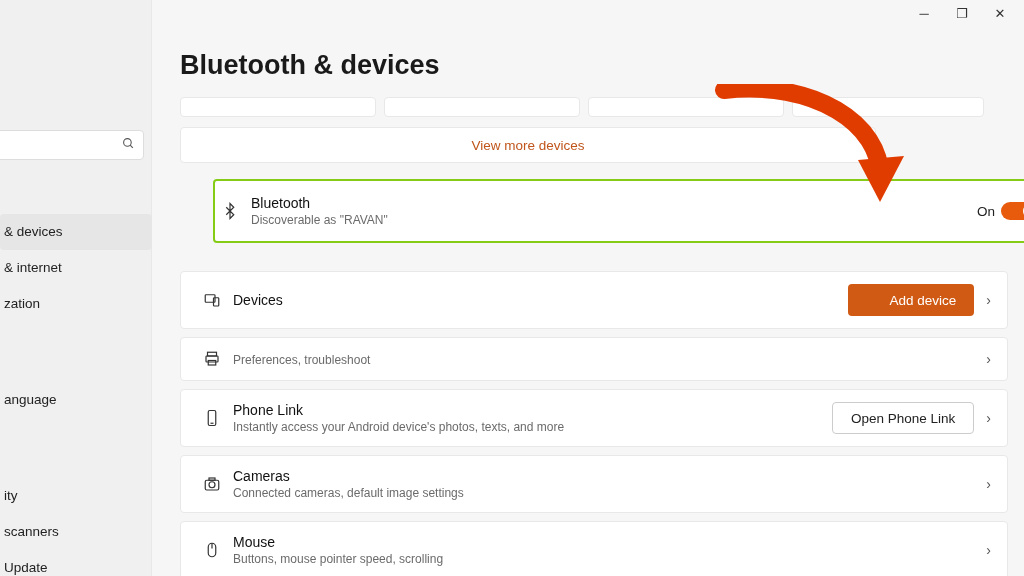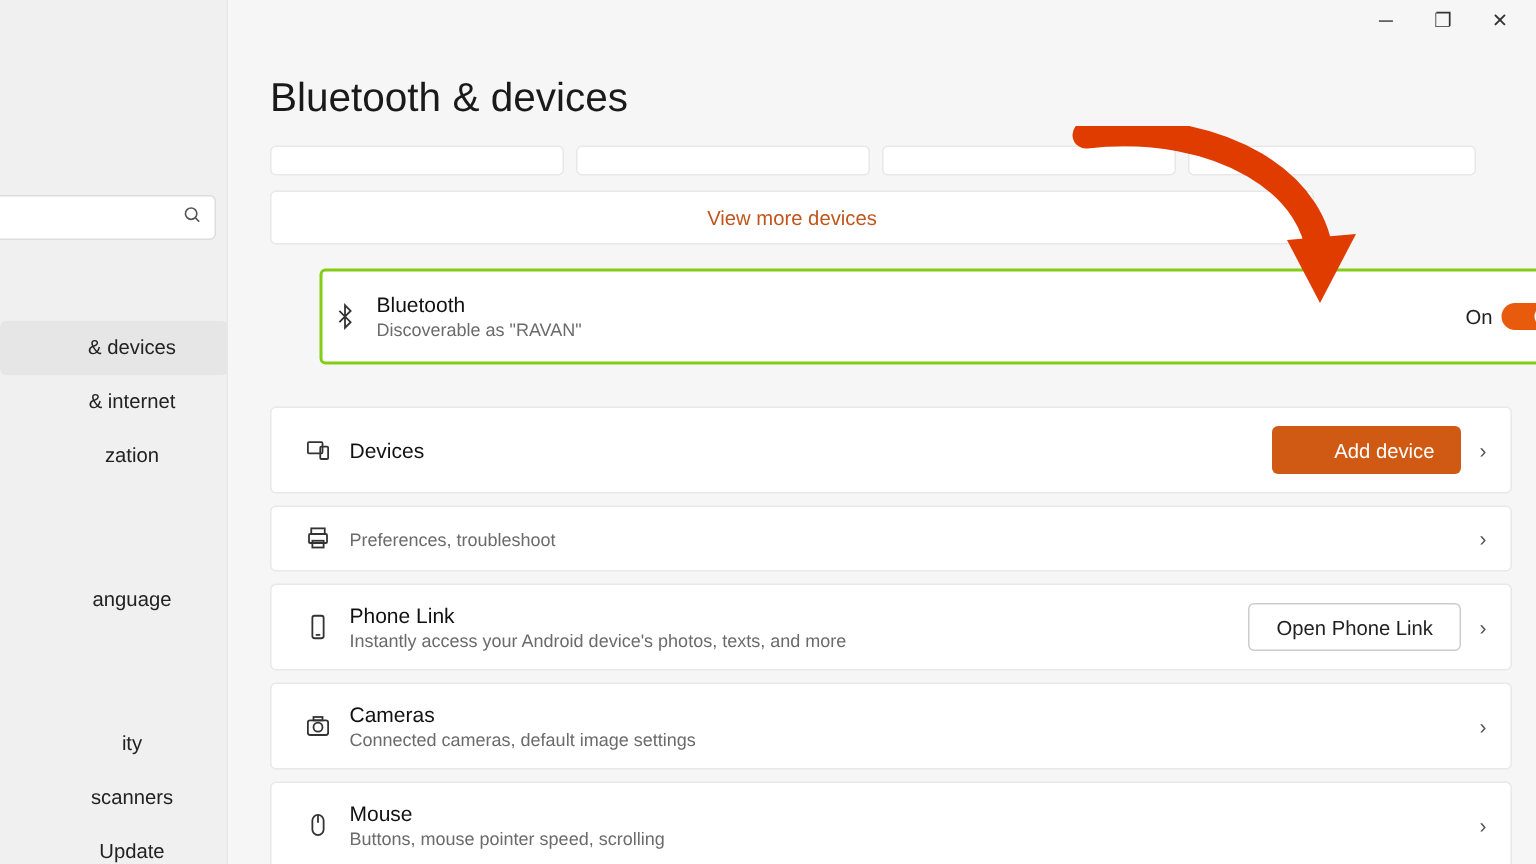--- a/index.html
+++ b/index.html
@@ -7,28 +7,28 @@
 
   
   .titlebar { position: absolute; top: 2px; right: 4px; display: flex; gap: 18px; padding: 4px 10px; }
   .titlebar span { width: 20px; text-align: center; font-size: 13px; color: #333; cursor: pointer; }
 
   
   .sidebar { position: absolute; left: 0; top: 0; width: 152px; height: 576px; background: #f0f0f0; border-right: 1px solid #e8e8e8; }
   .searchbox { position: absolute; top: 130px; left: -10px; width: 154px; height: 30px; background: #fff; border: 1px solid #ddd; border-radius: 4px; display: flex; align-items: center; justify-content: flex-end; padding-right: 8px; }
   .search-icon { font-size: 13px; color: #555; }
   .nav { position: absolute; top: 214px; width: 152px; }
-  .nav-item { display: block; height: 36px; line-height: 36px; padding-left: 24px; font-size: 13.5px; color: #222; white-space: nowrap; overflow: hidden; text-align: center; }
+  .nav-item { display: block; height: 36px; line-height: 36px; padding-left: 4px; font-size: 13.5px; color: #222; white-space: nowrap; overflow: hidden; text-align: left; }
   .nav-item.active { background: #e6e6e6; border-radius: 4px; position: relative; }
   .nav-item.active::before { content: ""; position: absolute; left: 0; top: 9px; width: 3px; height: 18px; background: #c0561c; border-radius: 2px; display:none;}
   .nav-gap { height: 60px; }
 
   
   .main { position: absolute; left: 180px; top: 0; right: 0; padding-top: 50px; }
-  .page-title { font-size: 27px; font-weight: 400; color: #1a1a1a; margin-bottom: 16px; }
+  .page-title { font-size: 27px; font-weight: 700; color: #1a1a1a; margin-bottom: 16px; }
 
   .tiles-row { display: flex; gap: 8px; margin-bottom: 10px; }
   .tile { height: 20px; background: #fff; border: 1px solid #e8e8e8; border-radius: 4px; }
   .tile:nth-child(1){ width:196px;} .tile:nth-child(2){ width:196px;} .tile:nth-child(3){ width:196px;} .tile:nth-child(4){ width:192px;}
 
   
   .viewmore { width: 696px; height: 36px; background: #fff; border: 1px solid #e8e8e8; border-radius: 4px; display:flex; align-items:center; justify-content:center; margin-bottom: 16px; }
   .viewmore span { color: #c0561c; font-size: 13.5px; }
 
   

